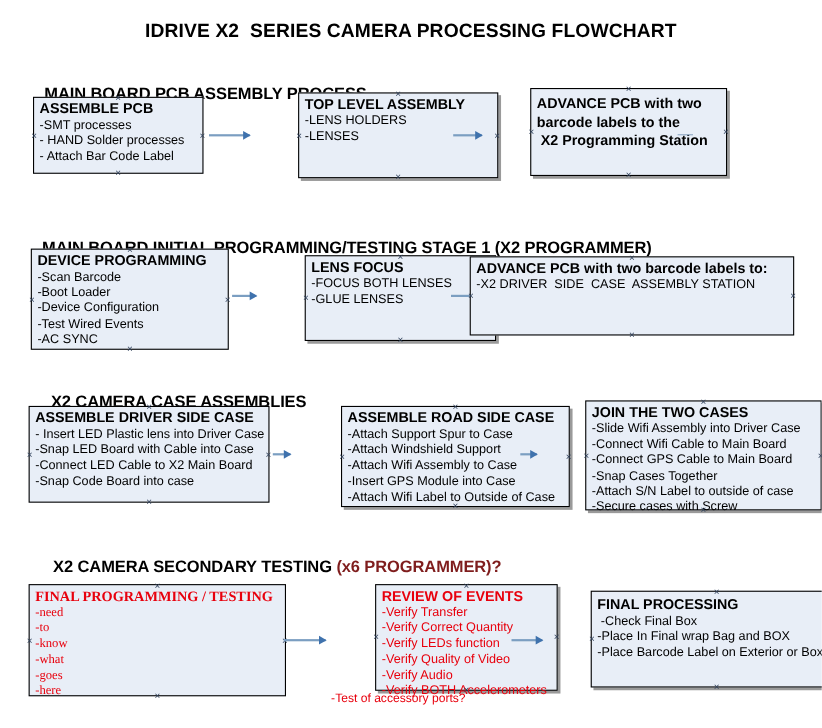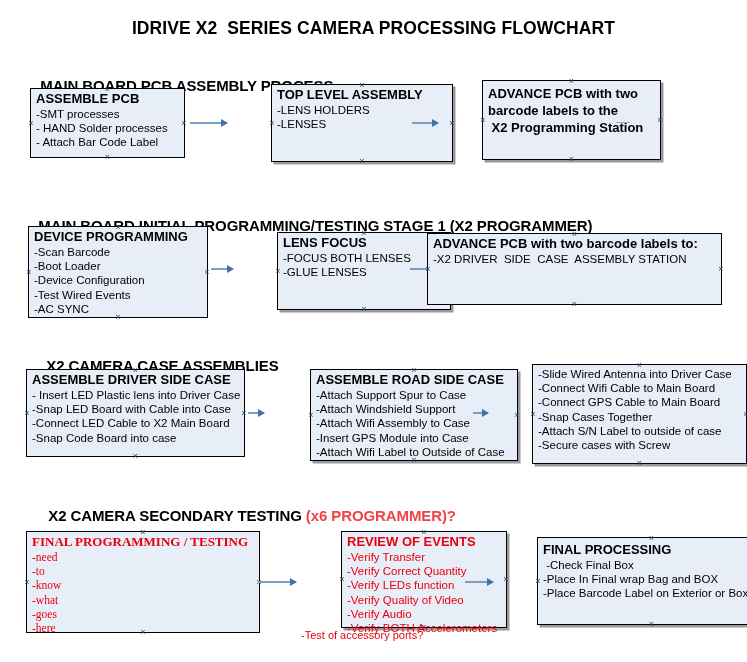--- a/index.html
+++ b/index.html
@@ -36,21 +36,21 @@
 
   
   .section-header {
     position: absolute;
     font-size: 15px;
     font-weight: bold;
     white-space: pre;
     letter-spacing: -0.1px;
   }
   .section-header .accent {
-    color: #ef4444;
+    color: #7f1d1d;
   }
 
   
   .node-box {
     position: absolute;
     background: #e8eef7;
     border: 1.3px solid #000000;
     box-sizing: border-box;
     padding-left: 12px;
   }
@@ -261,21 +261,22 @@
     <span class="handle" style="left:50%; top:0;"></span>
     <span class="handle" style="left:50%; top:100%;"></span>
     <span class="handle" style="left:0; top:50%;"></span>
     <span class="handle" style="left:100%; top:50%;"></span>
   </div>
 
   <div class="arrow" style="left:473px; top:412px; width:15px;"></div>
 
   <div class="node-box shadowed" style="left:487px; top:364px; width:215px; height:100px;">
     <div class="node-inner">
-      <div class="node-line">-Slide Wired Antenna into Driver Case</div>
+      <div class="node-title">JOIN THE TWO CASES</div>
+      <div class="node-line">-Slide Wifi Assembly into Driver Case</div>
       <div class="node-line">-Connect Wifi Cable to Main Board</div>
       <div class="node-line">-Connect GPS Cable to Main Board</div>
       <div class="node-line">-Snap Cases Together</div>
       <div class="node-line">-Attach S/N Label to outside of case</div>
       <div class="node-line">-Secure cases with Screw</div>
     </div>
     <span class="handle" style="left:50%; top:0;"></span>
     <span class="handle" style="left:50%; top:100%;"></span>
     <span class="handle" style="left:0; top:50%;"></span>
     <span class="handle" style="left:100%; top:50%;"></span>

